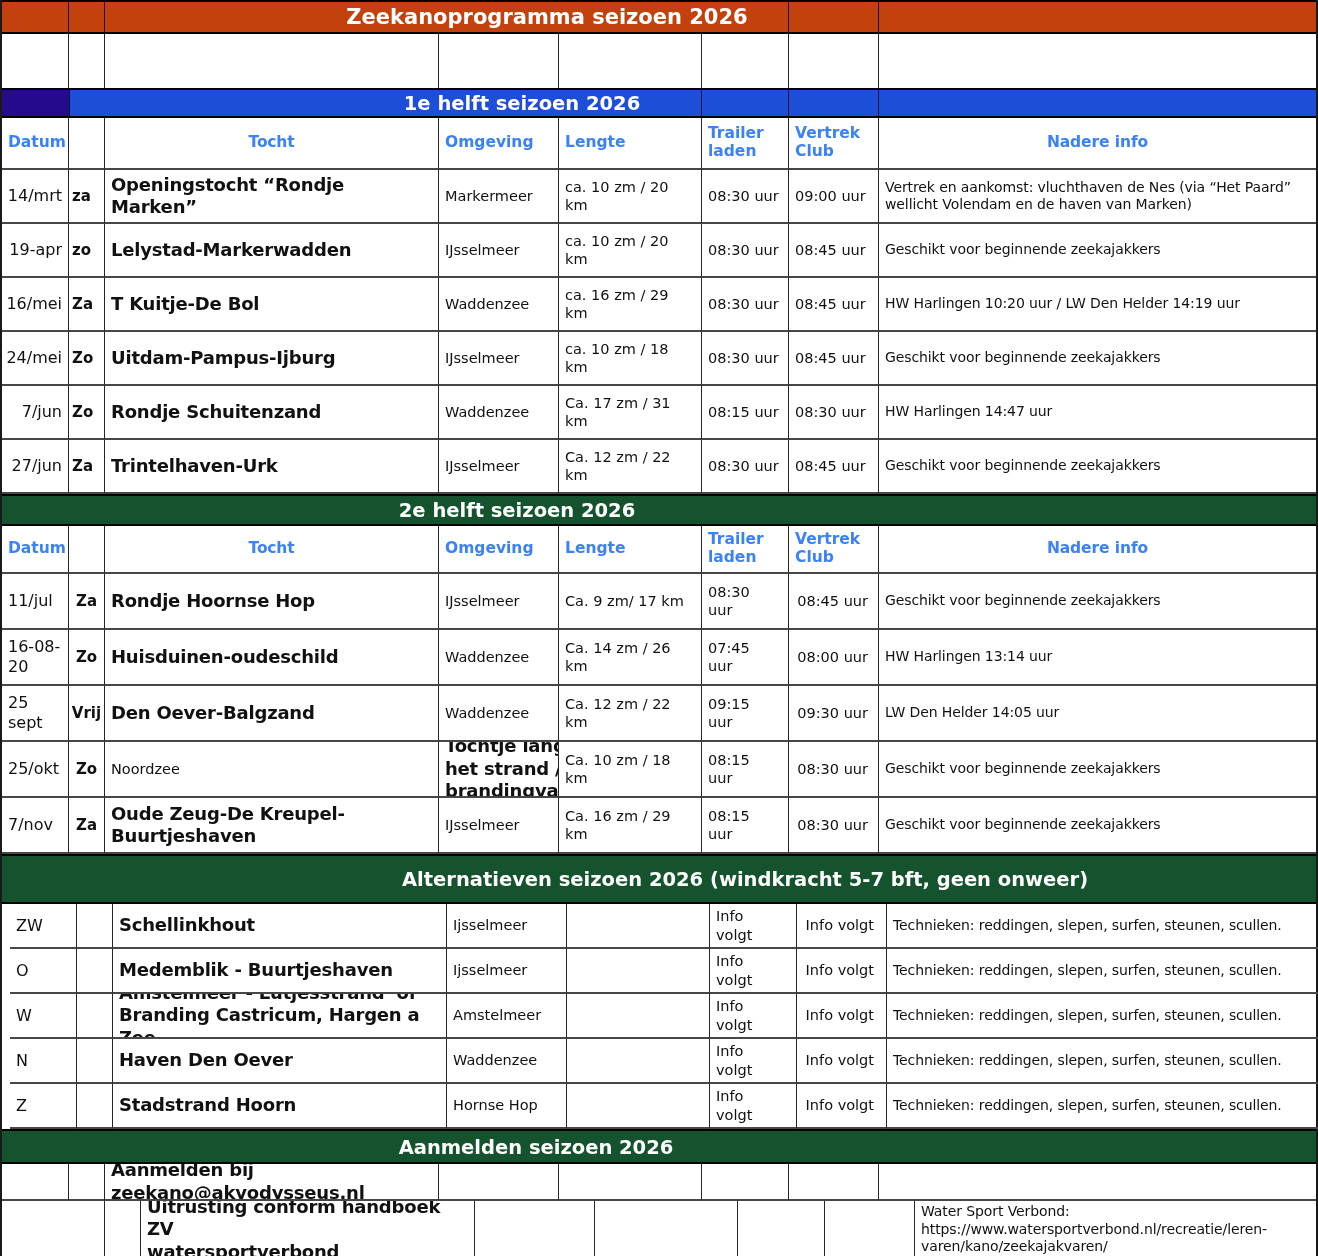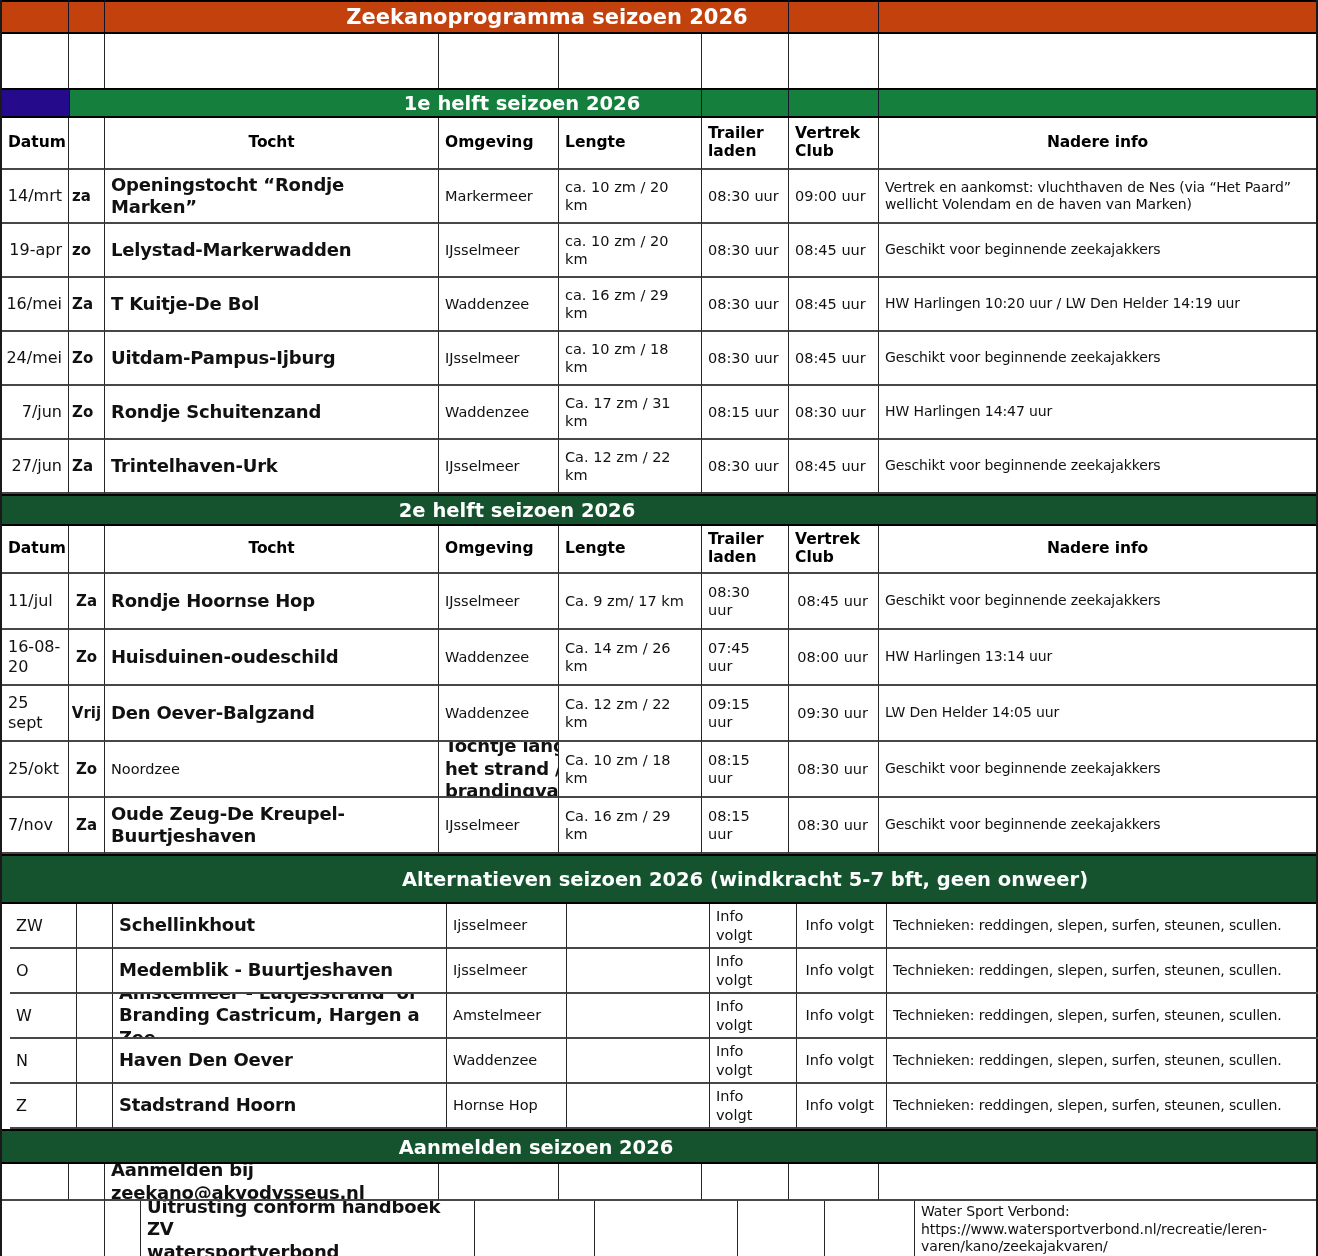--- a/index.html
+++ b/index.html
@@ -8,30 +8,30 @@
   
   .grid-row{display:grid;grid-template-columns:67px 36px 334px 120px 143px 87px 90px 437px;}
   .cell{box-sizing:border-box;border-right:1.5px solid #262626;border-bottom:2px solid #474747;
         display:flex;align-items:center;padding:2px 6px;font-size:14.5px;line-height:1.25;
         white-space:pre-wrap;overflow:hidden;}
   .cell:last-child{border-right:none;}
   
   .band{position:relative;box-sizing:border-box;border-top:2px solid #000;border-bottom:2px solid #000;}
   .band-title{position:absolute;top:50%;transform:translate(-50%,-50%);color:#fff;font-weight:bold;white-space:nowrap;}
   .band-navy{background:#c2410c;height:34px;}
-  .band-blue{background:#15803d;height:30px;}
+  .band-blue{background:#1d4ed8;height:30px;}
   .band-purple{background:#14532d;}
   .vline{position:absolute;top:0;bottom:0;width:1.5px;background:#14142a;}
   .corner{position:absolute;left:0;top:0;bottom:0;width:67px;background:#250a8c;border-right:1.5px solid #14142a;}
   .t-main{font-size:21px;}
   .t-band{font-size:19.5px;}
   
   .empty-row .cell{height:54px;border-bottom:none;}
   
-  .header-row .cell{font-weight:bold;color:#000000;font-size:15.5px;line-height:1.15;}
+  .header-row .cell{font-weight:bold;color:#3b82f6;font-size:15.5px;line-height:1.15;}
   .header-row .c-tocht,.header-row .c-info{justify-content:center;}
   .sec-first .header-row{height:52px;}
   .sec-second .header-row{height:48px;}
   
   .c-day{font-weight:bold;font-size:15px;padding:2px 3px;}
   .c-tocht{font-weight:bold;font-size:18px;letter-spacing:-0.2px;}
   .c-datum{font-size:16px;}
   .c-info{font-size:14px;letter-spacing:-0.1px;}
   .sec-first .rows .grid-row{height:54px;}
   .sec-second .rows .grid-row{height:56px;}

